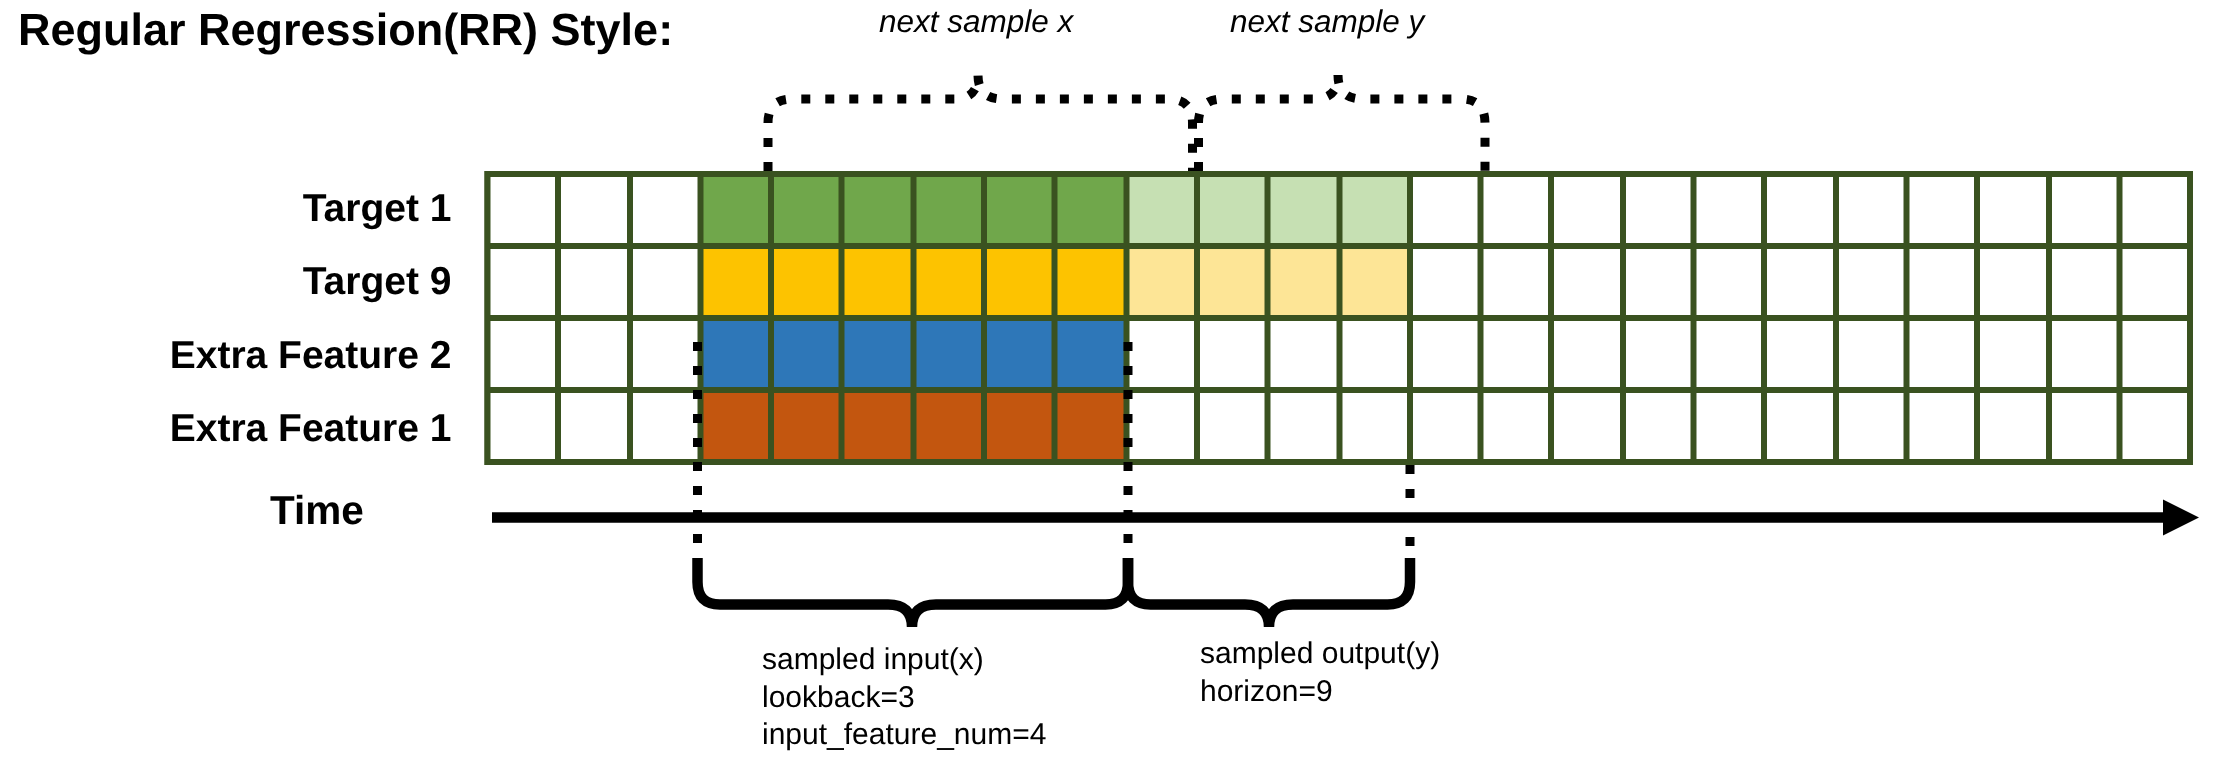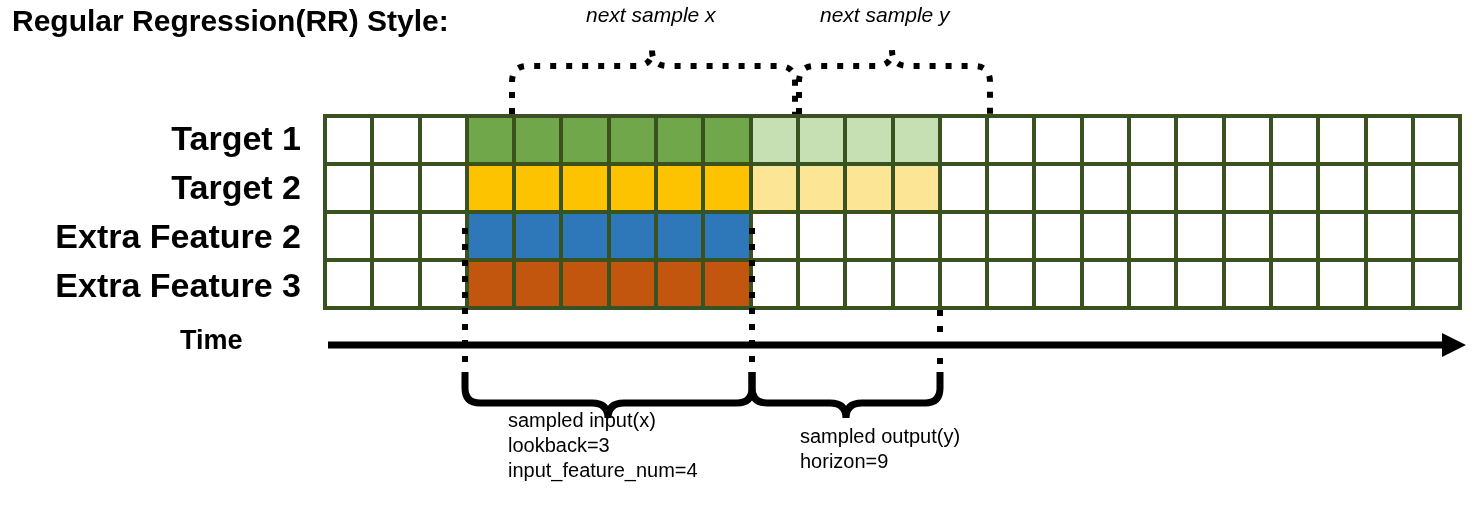--- a/index.html
+++ b/index.html
@@ -29,21 +29,21 @@
   #lbl-next-y{left:820px;top:3px;}
 
   
   #overlay{position:absolute;left:0;top:0;width:1476px;height:516px;pointer-events:none;}
 
   
   .rowlabels{position:absolute;left:0px;top:114px;width:315px;}
   .rowlabel{
     height:49px;line-height:49px;
     text-align:right;padding-right:14px;
-    font-size:34px;font-weight:700;color:#000;
+    font-size:26px;font-weight:700;color:#000;
     white-space:nowrap;box-sizing:border-box;
   }
 
   
   #grid{
     position:absolute;left:323px;top:114px;
     width:1139px;height:196px;
     background:#3a5220;
     border:4px solid #3a5220;
     box-sizing:border-box;
@@ -58,38 +58,38 @@
     position:absolute;left:180px;top:325px;width:140px;
     font-size:27px;font-weight:700;color:#000;
   }
 
   
   .caption{
     position:absolute;
     font-size:20px;font-weight:400;color:#000;
     line-height:25px;white-space:pre;
   }
-  #cap-input{left:508px;top:408px;}
+  #cap-input{left:508px;top:428px;}
   #cap-output{left:772px;top:424px;margin-left:28px;}
 </style>
 </head>
 <body>
 
 <div id="stage">
 
   <div class="title">Regular Regression(RR) Style:</div>
 
   <div class="brace-label" id="lbl-next-y">next sample y</div>
   <div class="brace-label" id="lbl-next-x">next sample x</div>
 
   <div class="rowlabels">
     <div class="rowlabel">Target 1</div>
-    <div class="rowlabel">Target 2</div>
+    <div class="rowlabel">Target 9</div>
     <div class="rowlabel">Extra Feature 2</div>
-    <div class="rowlabel">Extra Feature 3</div>
+    <div class="rowlabel">Extra Feature 1</div>
   </div>
 
   <div id="grid" style="background: rgb(58, 82, 32); border-color: rgb(58, 82, 32);">
       <div class="grid-row">
         <div class="cell" style="background: rgb(255, 255, 255);"></div>
         <div class="cell" style="background: rgb(255, 255, 255);"></div>
         <div class="cell" style="background: rgb(255, 255, 255);"></div>
         <div class="cell" style="background: rgb(112, 167, 75);"></div>
         <div class="cell" style="background: rgb(112, 167, 75);"></div>
         <div class="cell" style="background: rgb(112, 167, 75);"></div>

